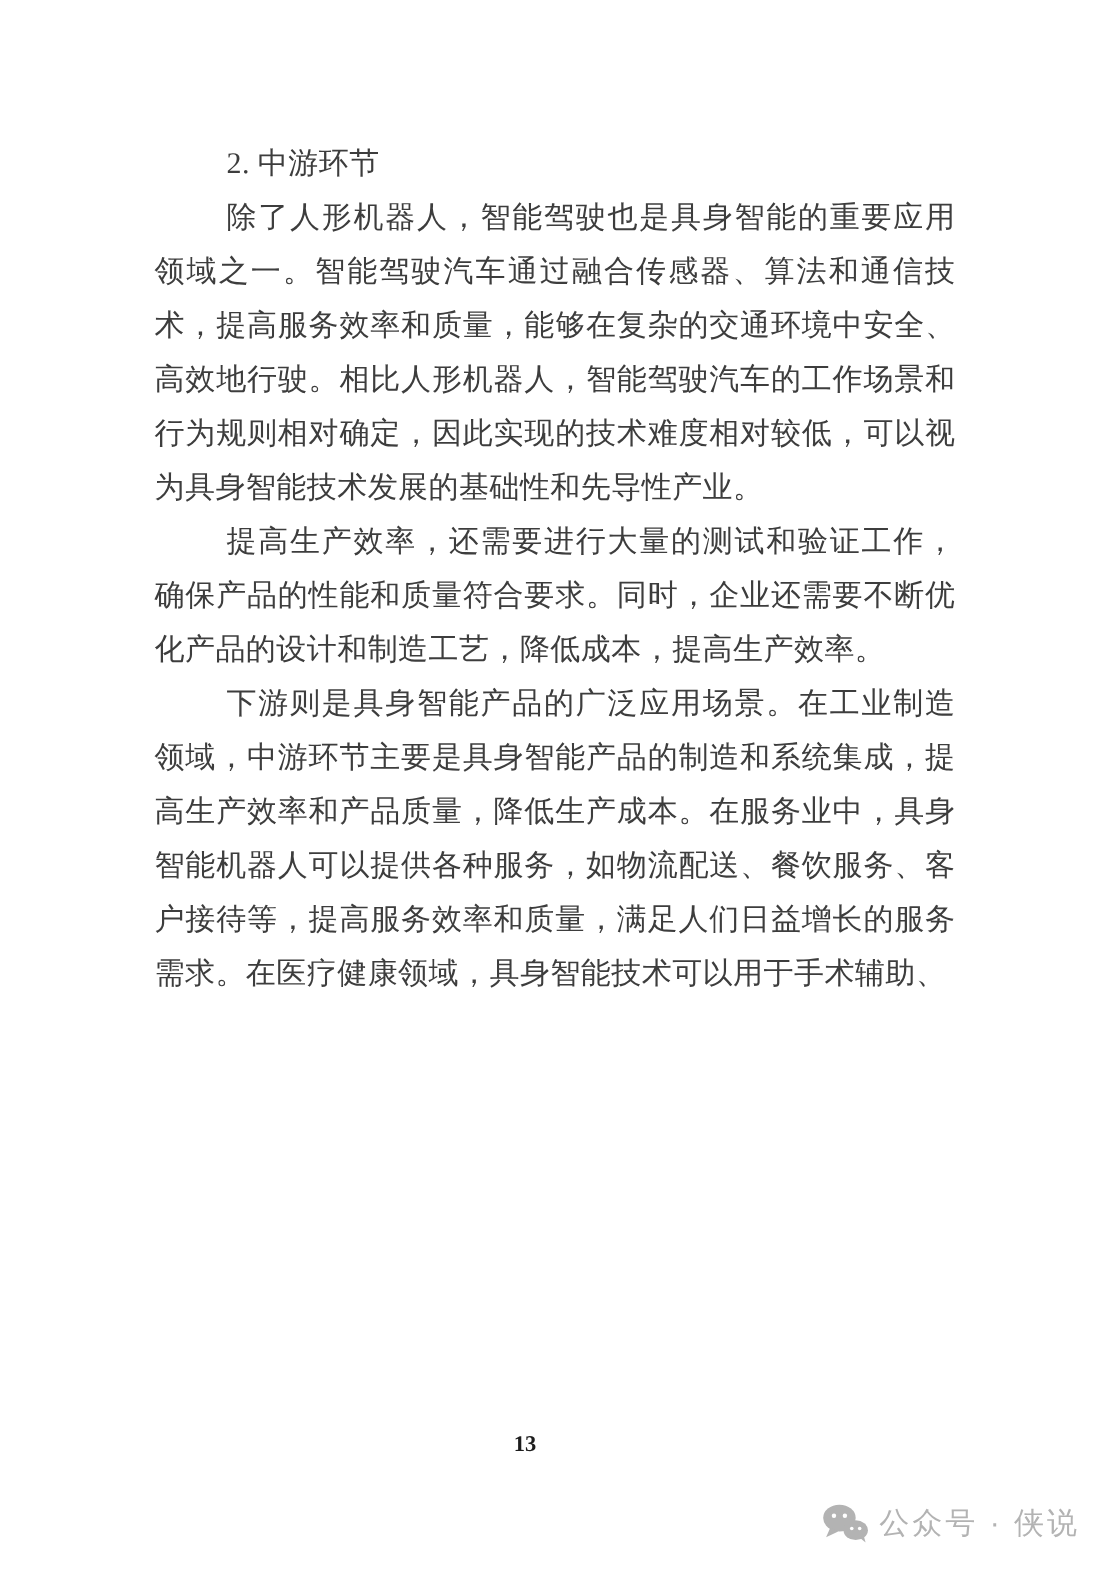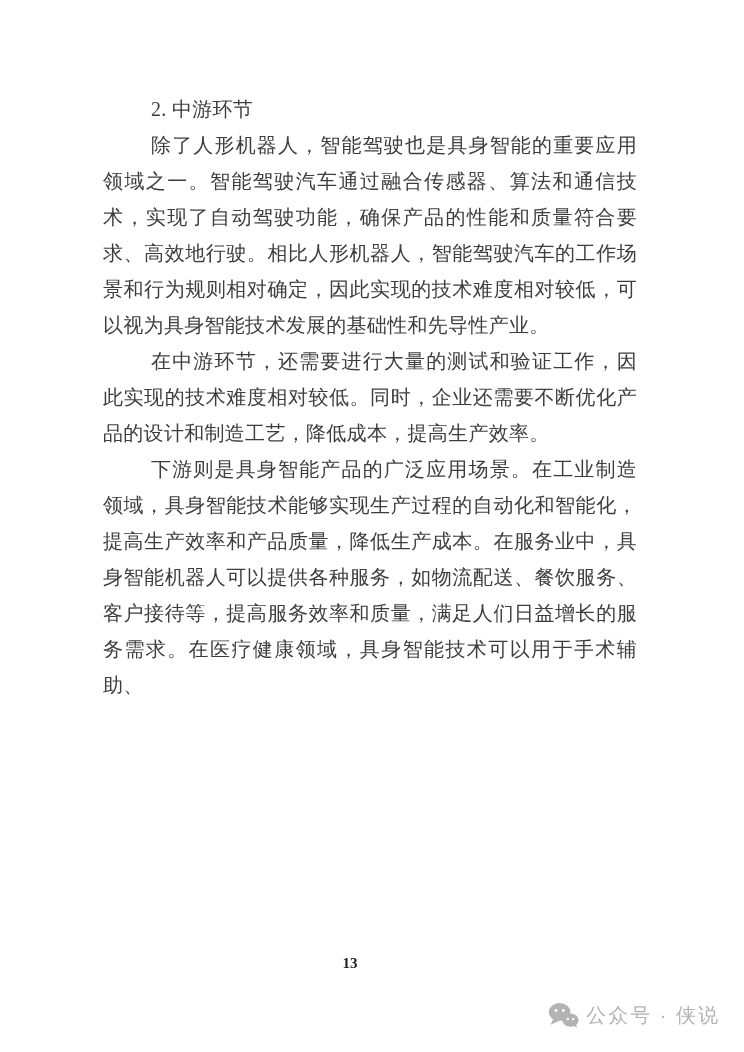--- a/index.html
+++ b/index.html
@@ -69,23 +69,23 @@
     align-items: center;
   }
 </style>
 </head>
 <body>
 
 <div class="page">
 
   <div class="content">
     <h3>2. 中游环节</h3>
-    <p>除了人形机器人，智能驾驶也是具身智能的重要应用领域之一。智能驾驶汽车通过融合传感器、算法和通信技术，实现了自动驾驶功能，确保产品的性能和质量符合要求、高效地行驶。相比人形机器人，智能驾驶汽车的工作场景和行为规则相对确定，因此实现的技术难度相对较低，可以视为具身智能技术发展的基础性和先导性产业。</p>
-    <p>在中游环节，还需要进行大量的测试和验证工作，因此实现的技术难度相对较低。同时，企业还需要不断优化产品的设计和制造工艺，降低成本，提高生产效率。</p>
-    <p>下游则是具身智能产品的广泛应用场景。在工业制造领域，具身智能技术能够实现生产过程的自动化和智能化，提高生产效率和产品质量，降低生产成本。在服务业中，具身智能机器人可以提供各种服务，如物流配送、餐饮服务、客户接待等，提高服务效率和质量，满足人们日益增长的服务需求。在医疗健康领域，具身智能技术可以用于手术辅助、</p>
+    <p>除了人形机器人，智能驾驶也是具身智能的重要应用领域之一。智能驾驶汽车通过融合传感器、算法和通信技术，提高服务效率和质量，能够在复杂的交通环境中安全、高效地行驶。相比人形机器人，智能驾驶汽车的工作场景和行为规则相对确定，因此实现的技术难度相对较低，可以视为具身智能技术发展的基础性和先导性产业。</p>
+    <p>提高生产效率，还需要进行大量的测试和验证工作，确保产品的性能和质量符合要求。同时，企业还需要不断优化产品的设计和制造工艺，降低成本，提高生产效率。</p>
+    <p>下游则是具身智能产品的广泛应用场景。在工业制造领域，中游环节主要是具身智能产品的制造和系统集成，提高生产效率和产品质量，降低生产成本。在服务业中，具身智能机器人可以提供各种服务，如物流配送、餐饮服务、客户接待等，提高服务效率和质量，满足人们日益增长的服务需求。在医疗健康领域，具身智能技术可以用于手术辅助、</p>
   </div>
 
   <div class="page-number">13</div>
 
   <div class="watermark">
     <span class="icon">
       <svg width="31" height="27" viewBox="0 0 40 34" aria-hidden="true">
         <g fill="#b3b3b3">
           <ellipse cx="15" cy="12.5" rx="14" ry="11.5"></ellipse>
           <path d="M7 21 L3.5 29 L14 24 Z"></path>

